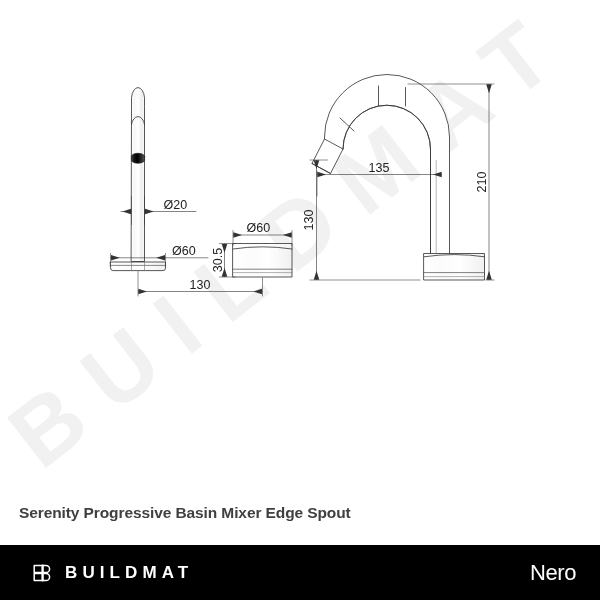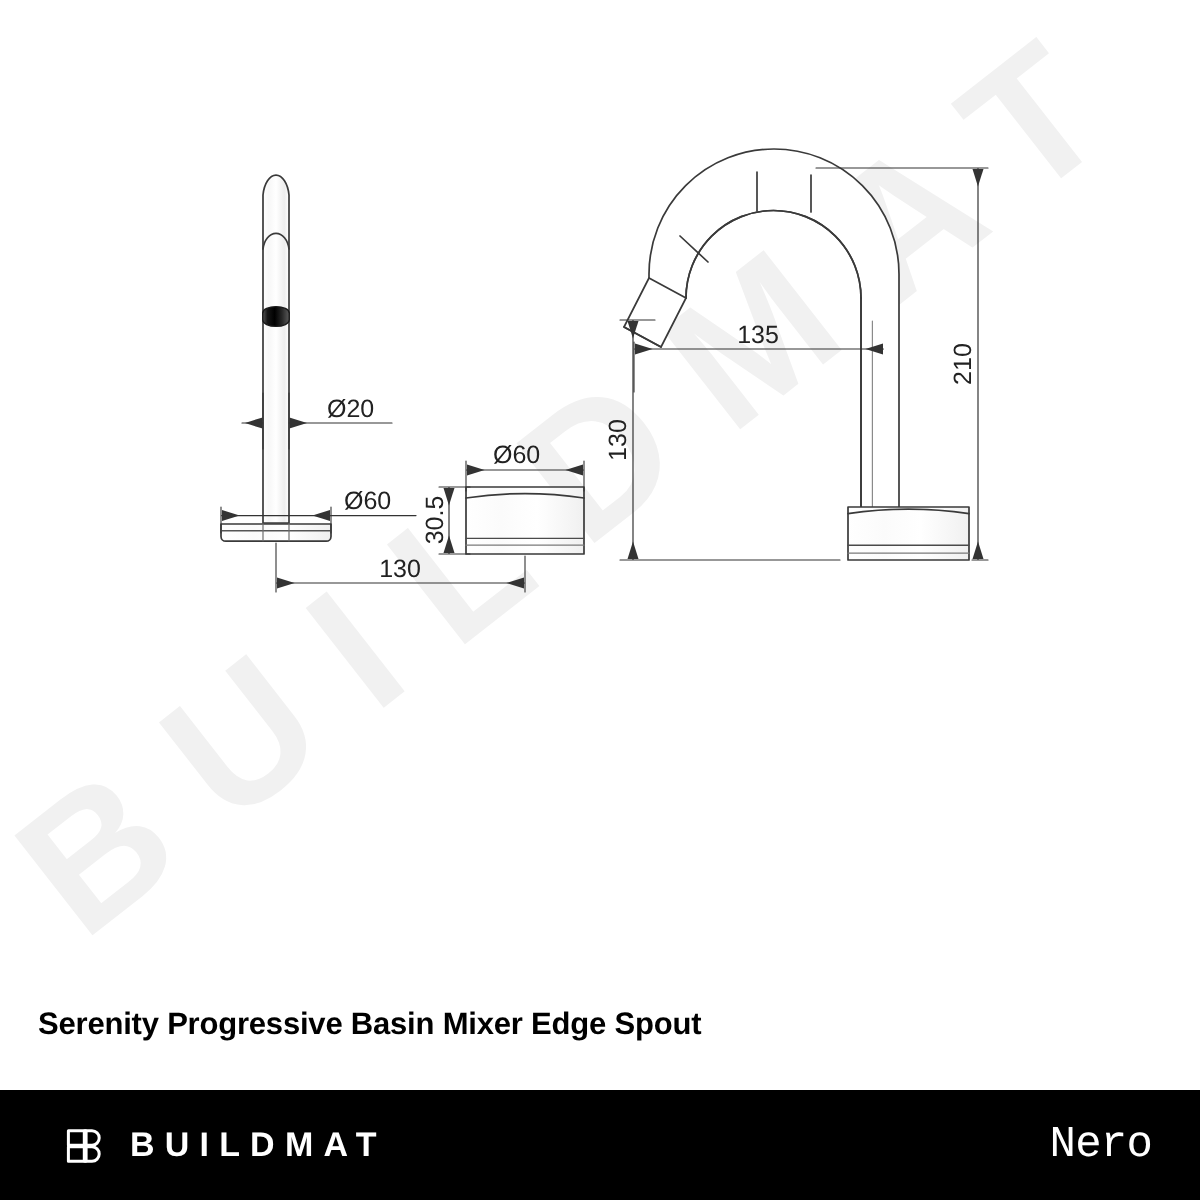--- a/index.html
+++ b/index.html
@@ -43,21 +43,21 @@
     pointer-events: none;
   }
 
   
   #product-title {
     position: absolute;
     left: 19px;
     top: 504px;
     font-size: 15.5px;
     font-weight: bold;
-    color: #000000;
+    color: #404040;
     letter-spacing: -0.1px;
     white-space: nowrap;
   }
 
   
   #footer-bar {
     position: absolute;
     left: 0;
     top: 545px;
     width: 600px;
@@ -87,21 +87,21 @@
     height: 55px;
     display: flex;
     align-items: center;
   }
   #manufacturer-wordmark {
     color: #ffffff;
     font-size: 22px;
     font-weight: 400;
     letter-spacing: -0.4px;
     line-height: 1;
-    font-family: Liberation Mono, monospace;
+    font-family: Liberation Sans, sans-serif;
   }
 </style>
 </head>
 <body>
 
 <div id="page">
 
   <div id="drawing-area">
 
     <svg id="watermark-svg" width="600" height="498" viewBox="0 0 600 498" aria-hidden="true">

